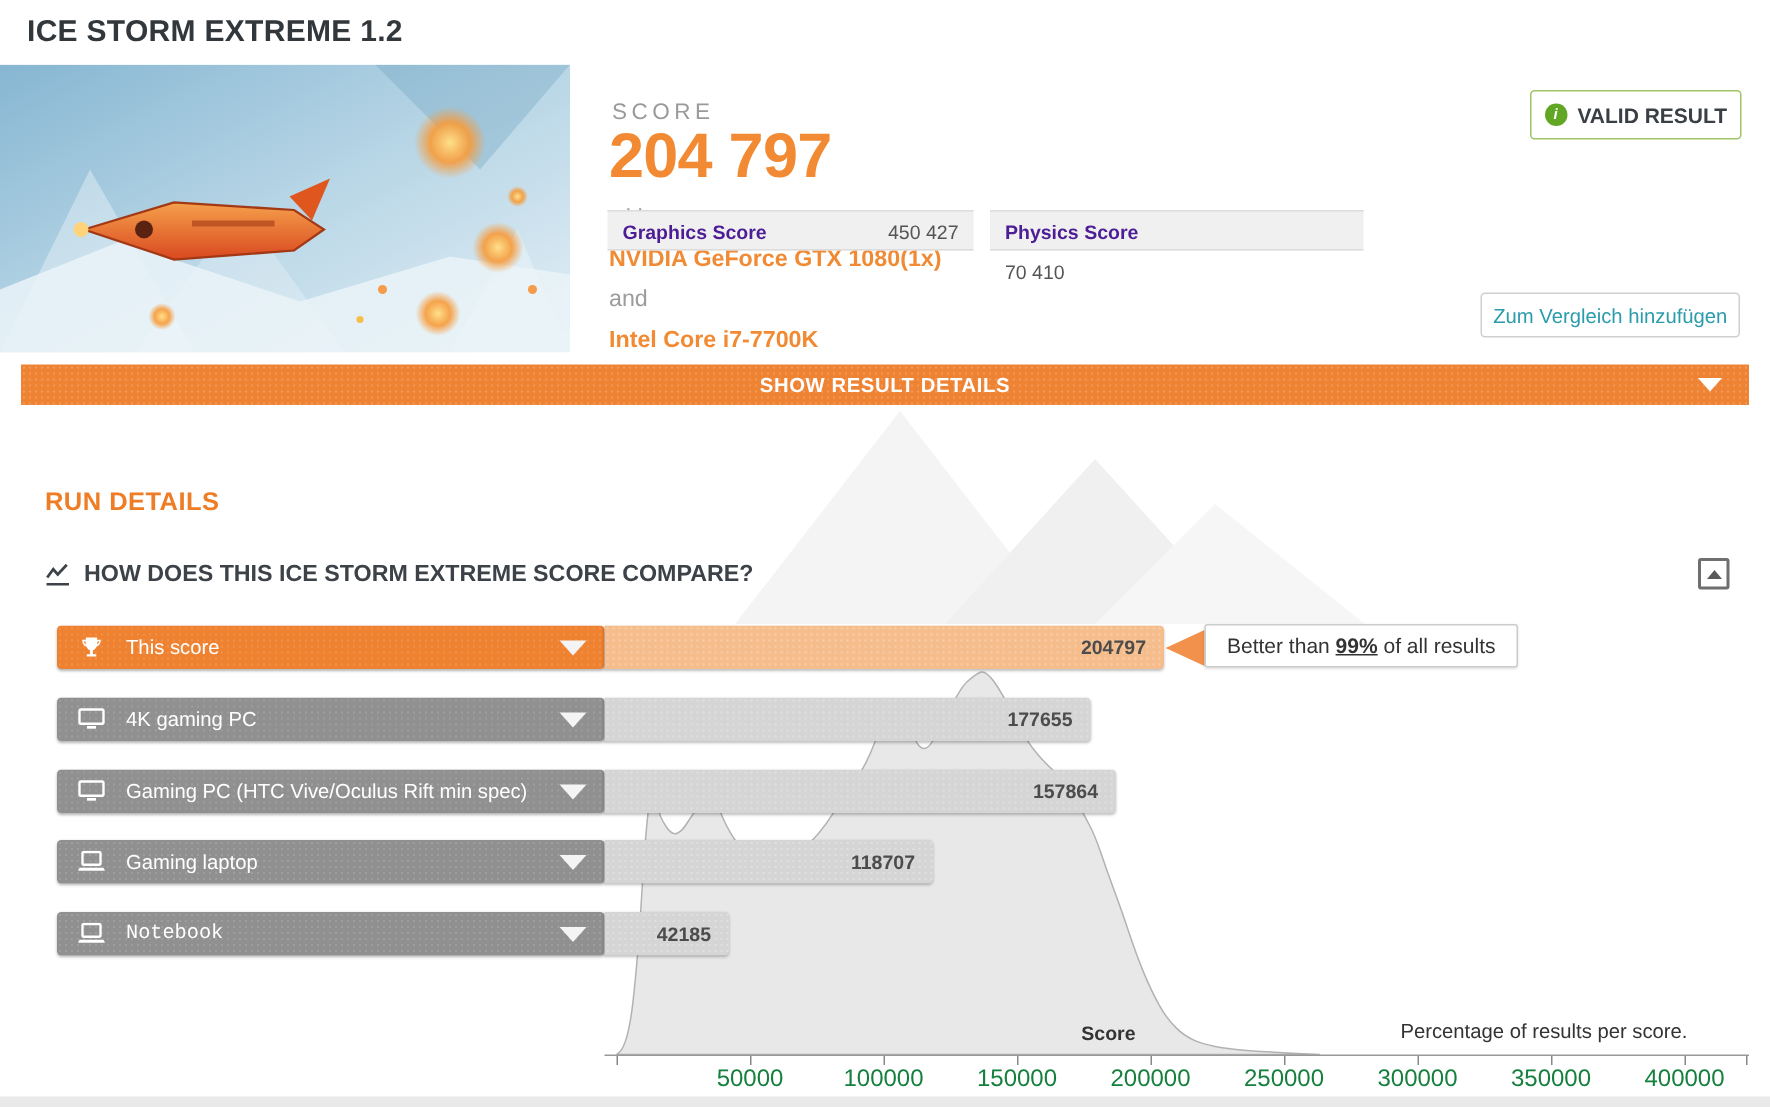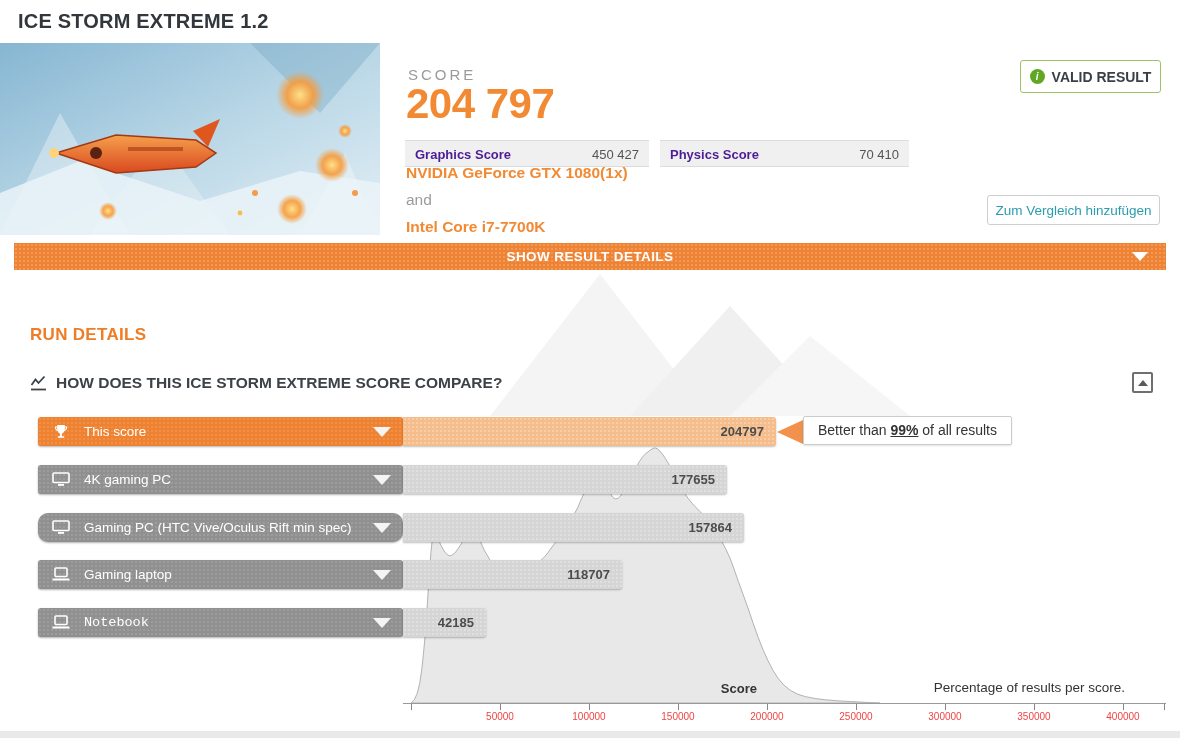--- a/index.html
+++ b/index.html
@@ -14,21 +14,21 @@
   .score-label{position:absolute;left:408px;top:66px;font-size:15px;color:#9a9a9a;letter-spacing:3px;}
   .score-row{position:absolute;left:406px;top:80px;display:flex;align-items:baseline;gap:9px;white-space:nowrap;flex-direction:column;}
   .score-big{font-size:42px;font-weight:700;color:#f18a33;letter-spacing:-.5px;}
   .score-with,.score-and{font-size:15.5px;color:#9c9c9c;}
   .hw-name{font-size:15.5px;font-weight:700;color:#f18a33;}
   .subscores{position:absolute;left:405px;top:140px;display:flex;gap:11px;}
   .subscore{height:27px;line-height:27px;background:#f0f0f0;border-top:1px solid #dcdcdc;border-bottom:1px solid #dcdcdc;
             display:flex;justify-content:space-between;padding:0 10px;box-sizing:border-box;}
   .subscore .lbl{font-size:13px;font-weight:700;color:#4c1d95;}
   .subscore .val{font-size:13px;color:#555;}
-  .ss0{width:244px;} .ss1{width:249px;}
+  .ss0{width:244px;} .ss1{width:249px;flex-direction:column;}
   .valid-btn{position:absolute;left:1020px;top:60px;width:141px;height:33px;box-sizing:border-box;
              border:1px solid #9ec465;border-radius:3px;background:#fff;display:flex;align-items:center;justify-content:center;gap:7px;cursor:pointer;}
   .valid-btn .txt{font-size:14px;font-weight:600;color:#3a3f45;}
   .info-dot{width:15px;height:15px;border-radius:50%;background:#61a724;color:#fff;font-size:10px;font-weight:700;
             display:flex;align-items:center;justify-content:center;font-style:italic;}
   .compare-btn{position:absolute;left:987px;top:195px;width:173px;height:30px;box-sizing:border-box;border:1px solid #cfcfcf;
                border-radius:3px;background:#fff;font-size:13.5px;color:#2b9cac;display:flex;align-items:center;justify-content:center;cursor:pointer;}
   
   .details-bar{position:absolute;left:14px;top:243px;width:1152px;height:27px;background:#ef8334;
                background-image:radial-gradient(rgba(255,255,255,.18) 1px,transparent 1px);background-size:4px 4px;
@@ -60,21 +60,21 @@
            background-image:radial-gradient(rgba(255,255,255,.25) 1px,transparent 1px);background-size:4px 4px;}
   .row-bar.gray{background-color:#d5d5d5;}
   .row-bar.orange{background-color:#f6bd8c;}
   .row-value{font-size:13px;font-weight:700;color:#4c4c4c;}
   .callout-arrow{position:absolute;left:777px;top:420px;width:0;height:0;border-top:12px solid transparent;border-bottom:12px solid transparent;border-right:26px solid #f2914c;}
   .callout{position:absolute;left:803px;top:416px;height:29px;line-height:27px;box-sizing:border-box;background:#fff;border:1px solid #ccc;border-radius:2px;
            padding:0 14px;font-size:14px;color:#333;box-shadow:0 1px 2px rgba(0,0,0,.12);white-space:nowrap;}
   .callout b{font-weight:700;text-decoration:underline;}
   .axis-line{position:absolute;left:403px;top:703px;width:763px;height:1px;background:#999;}
   .tick{position:absolute;top:704px;width:1px;height:6px;background:#888;}
-  .tick-label{position:absolute;top:711px;width:70px;text-align:center;font-size:10px;color:#ef4444;}
+  .tick-label{position:absolute;top:711px;width:70px;text-align:center;font-size:16px;color:#15803d;}
   .xlabel{position:absolute;left:657px;top:681px;width:100px;text-align:right;font-size:13px;font-weight:700;color:#333;}
   .pct-note{position:absolute;left:825px;top:680px;width:300px;text-align:right;font-size:13.5px;color:#333;}
   .bottom-strip{position:absolute;left:0;top:731px;width:1180px;height:7px;background:#e9e9e9;}
 </style>
 </head>
 <body>
 
 <div class="app">
 
   <div class="page-title">ICE STORM EXTREME 1.2</div>
@@ -195,21 +195,21 @@
             <rect x="1" y="1" width="16" height="9.5" rx="1" fill="none" stroke="#fff" stroke-width="1.6"></rect>
             <rect x="6" y="12" width="6" height="1.8" fill="#fff"></rect>
           </svg>
         </span>
         <span class="row-text">4K gaming PC</span>
         <span class="dd-arrow"></span>
       </div>
       <div class="row-bar gray" style="top: 465px; width: 324px;">
         <span class="row-value">177655</span>
       </div>
-      <div class="row-label gray" style="top: 513px; border-radius: 10px;">
+      <div class="row-label gray" style="top: 513px;">
         <span class="row-icon">
           <svg viewBox="0 0 18 15">
             <rect x="1" y="1" width="16" height="9.5" rx="1" fill="none" stroke="#fff" stroke-width="1.6"></rect>
             <rect x="6" y="12" width="6" height="1.8" fill="#fff"></rect>
           </svg>
         </span>
         <span class="row-text">Gaming PC (HTC Vive/Oculus Rift min spec)</span>
         <span class="dd-arrow"></span>
       </div>
       <div class="row-bar gray" style="top: 513px; width: 341px;">

